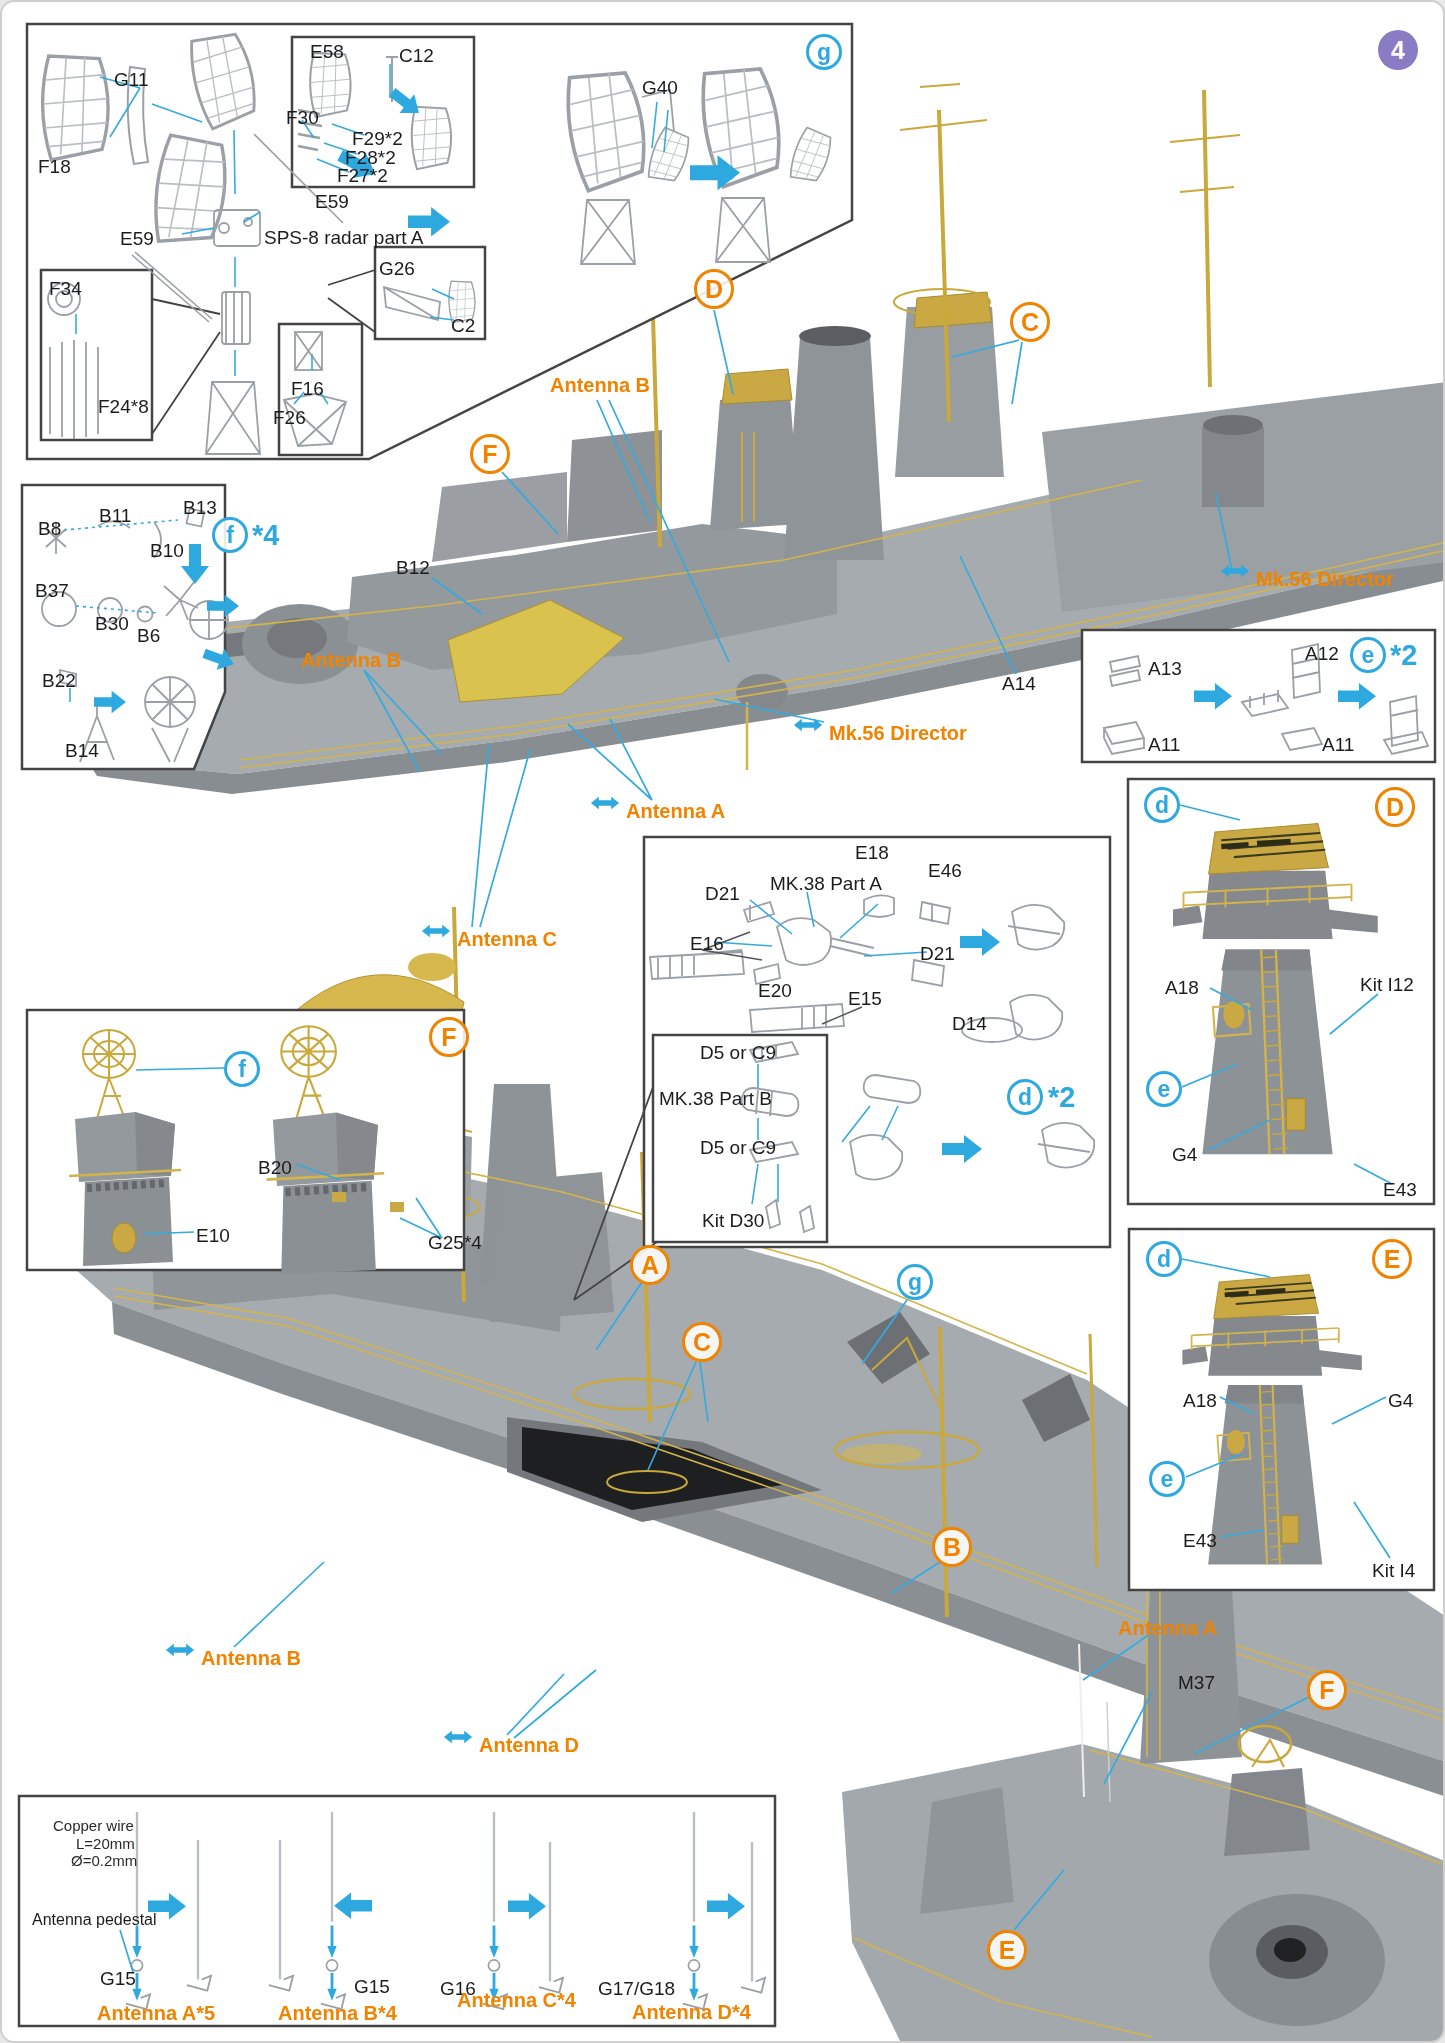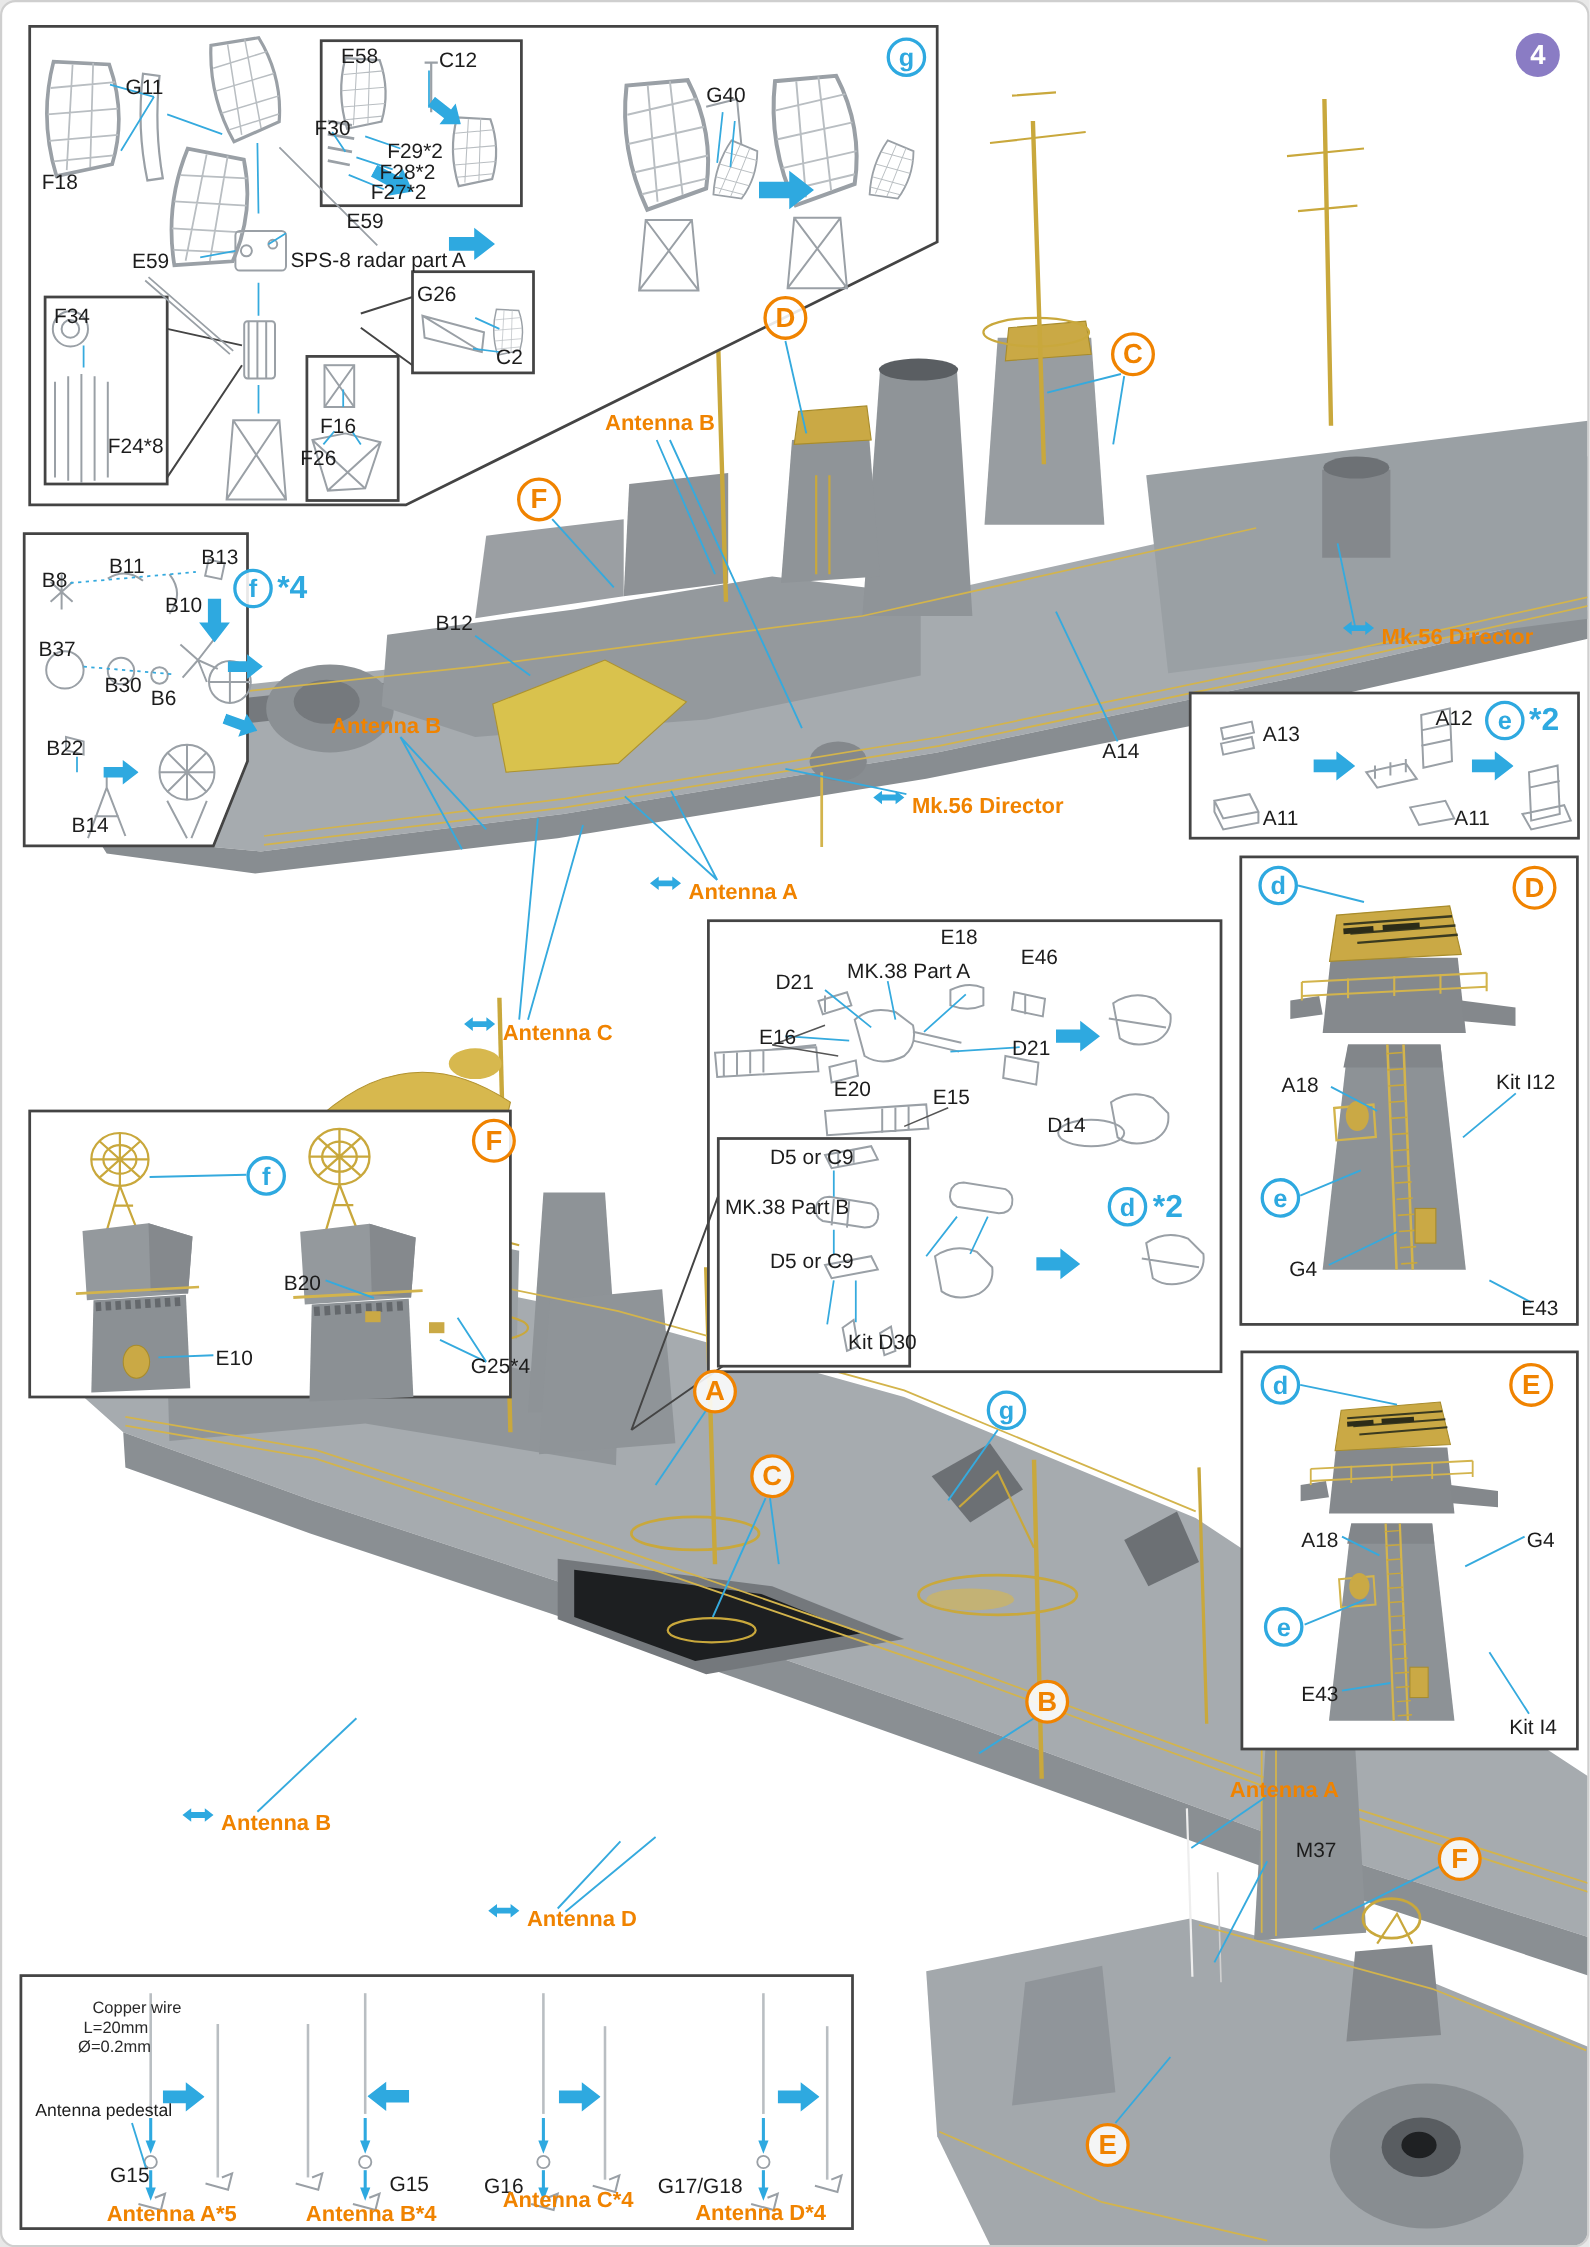--- a/index.html
+++ b/index.html
@@ -461,21 +461,21 @@
 <div class="lbl" style="left:768px;top:872px">MK.38 Part A</div>
 <div class="lbl" style="left:703px;top:882px">D21</div>
 <div class="lbl" style="left:688px;top:932px">E16</div>
 <div class="lbl" style="left:756px;top:979px">E20</div>
 <div class="lbl" style="left:846px;top:987px">E15</div>
 <div class="lbl" style="left:918px;top:942px">D21</div>
 <div class="lbl" style="left:950px;top:1012px">D14</div>
 <div class="lbl" style="left:698px;top:1041px">D5 or C9</div>
 <div class="lbl" style="left:657px;top:1087px">MK.38 Part B</div>
 <div class="lbl" style="left:698px;top:1136px">D5 or C9</div>
-<div class="lbl" style="left:769px;top:1209px">Kit D30</div>
+<div class="lbl" style="left:700px;top:1209px">Kit D30</div>
 <div class="cb" style="left:1023px;top:1095px">d</div>
 <div class="mult" style="left:1046px;top:1081px">*2</div>
 
 <div class="lbl" style="left:1163px;top:976px">A18</div>
 <div class="lbl" style="left:1358px;top:973px">Kit I12</div>
 <div class="lbl" style="left:1170px;top:1143px">G4</div>
 <div class="lbl" style="left:1381px;top:1178px">E43</div>
 <div class="cb" style="left:1160px;top:803px">d</div>
 <div class="co" style="left:1393px;top:805px">D</div>
 <div class="cb" style="left:1162px;top:1087px">e</div>
@@ -498,21 +498,21 @@
 <div class="co" style="left:700px;top:1340px">C</div>
 <div class="cb" style="left:913px;top:1280px">g</div>
 <div class="co" style="left:950px;top:1545px">B</div>
 <div class="co" style="left:1325px;top:1688px">F</div>
 <div class="co" style="left:1005px;top:1948px">E</div>
 <div class="ant" style="left:199px;top:1646px">Antenna B</div>
 <div class="ant" style="left:477px;top:1733px">Antenna D</div>
 <div class="ant" style="left:1116px;top:1616px">Antenna A</div>
 <div class="lbl" style="left:1176px;top:1671px">M37</div>
 
-<div class="lbl sm" style="left:82px;top:1816px">Copper wire</div>
+<div class="lbl sm" style="left:51px;top:1816px">Copper wire</div>
 <div class="lbl sm" style="left:74px;top:1834px">L=20mm</div>
 <div class="lbl sm" style="left:69px;top:1851px">Ø=0.2mm</div>
 <div class="lbl ped" style="left:30px;top:1910px">Antenna pedestal</div>
 <div class="lbl" style="left:98px;top:1967px">G15</div>
 <div class="ant" style="left:95px;top:2001px">Antenna A*5</div>
 <div class="lbl" style="left:352px;top:1975px">G15</div>
 <div class="ant" style="left:276px;top:2001px">Antenna B*4</div>
 <div class="lbl" style="left:438px;top:1977px">G16</div>
 <div class="ant" style="left:455px;top:1988px">Antenna C*4</div>
 <div class="lbl" style="left:596px;top:1977px">G17/G18</div>

